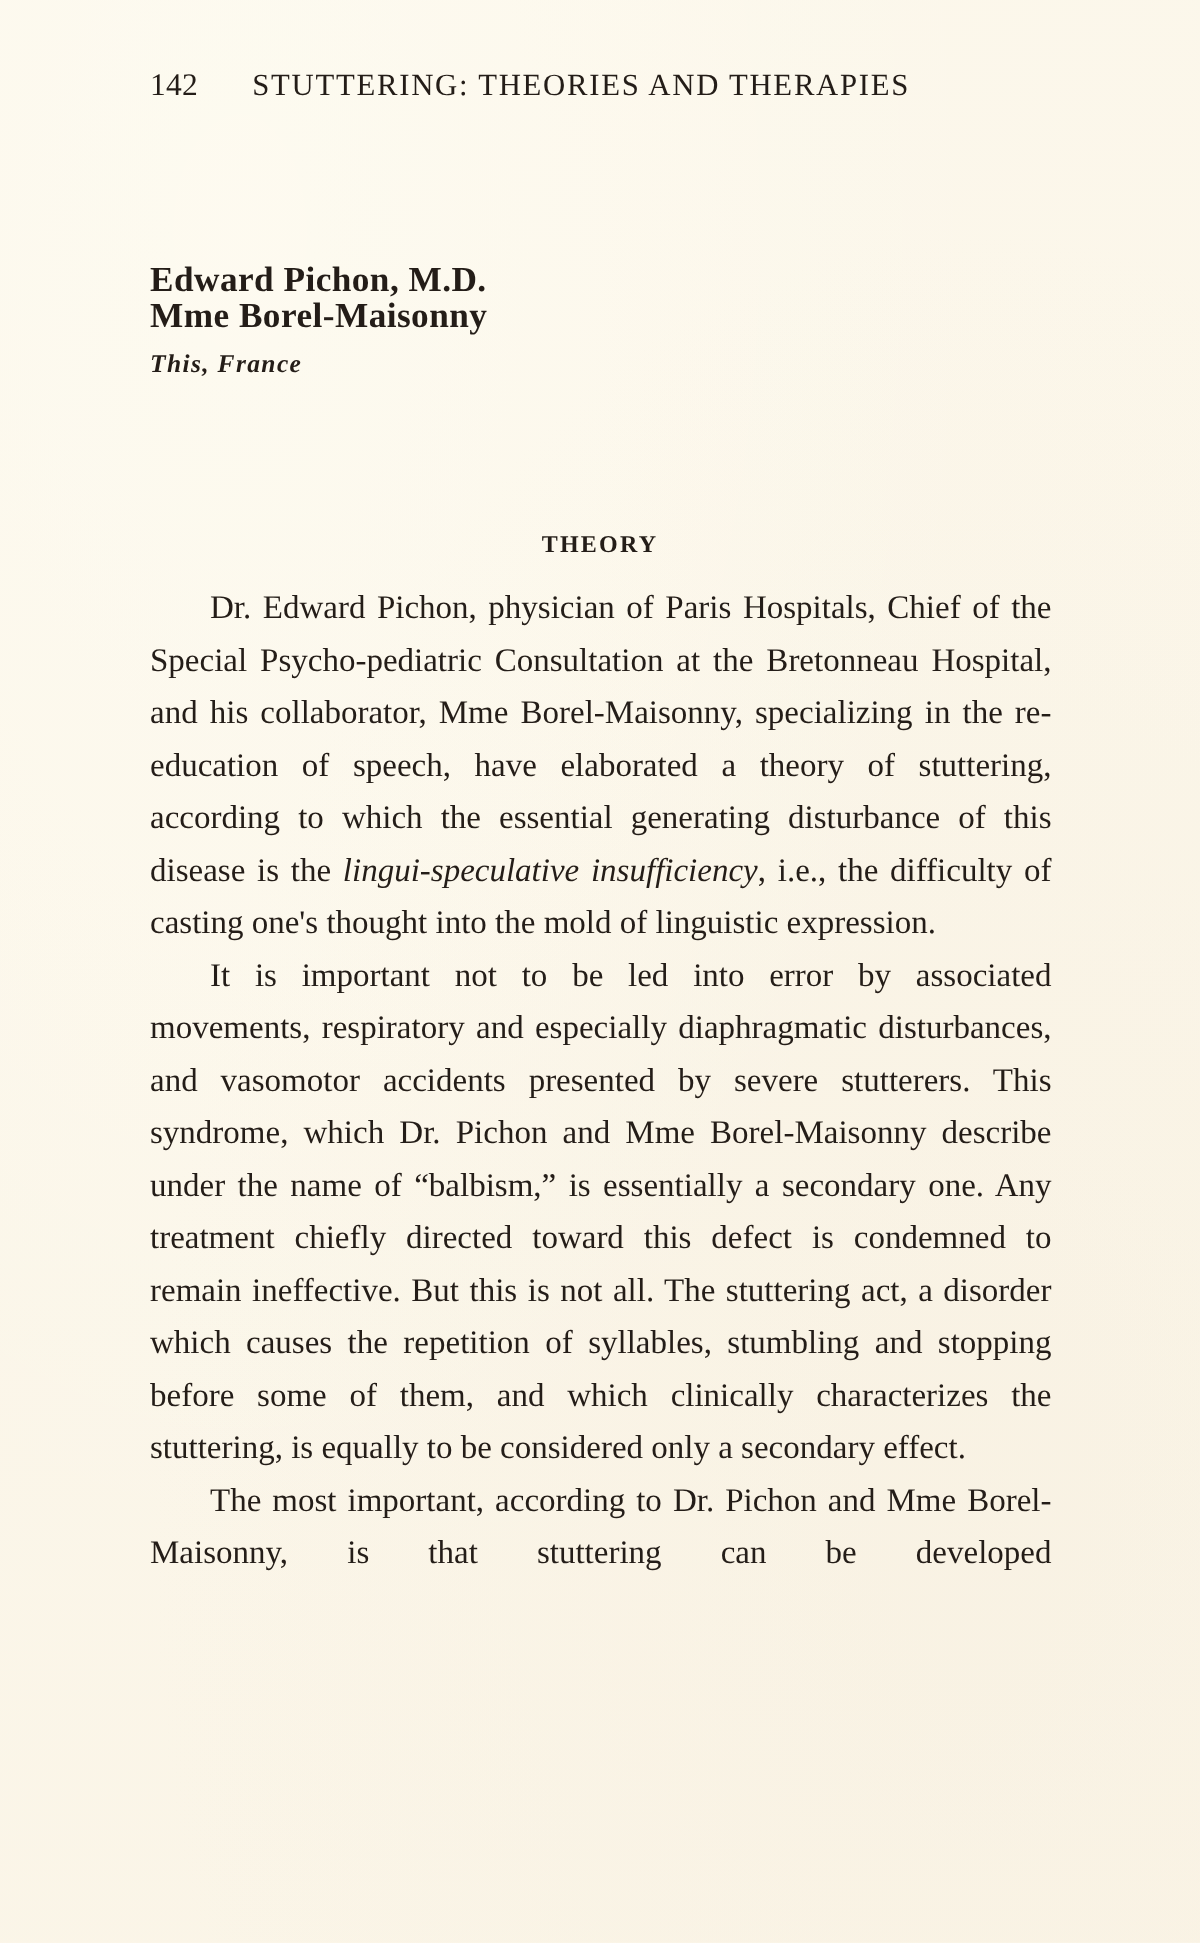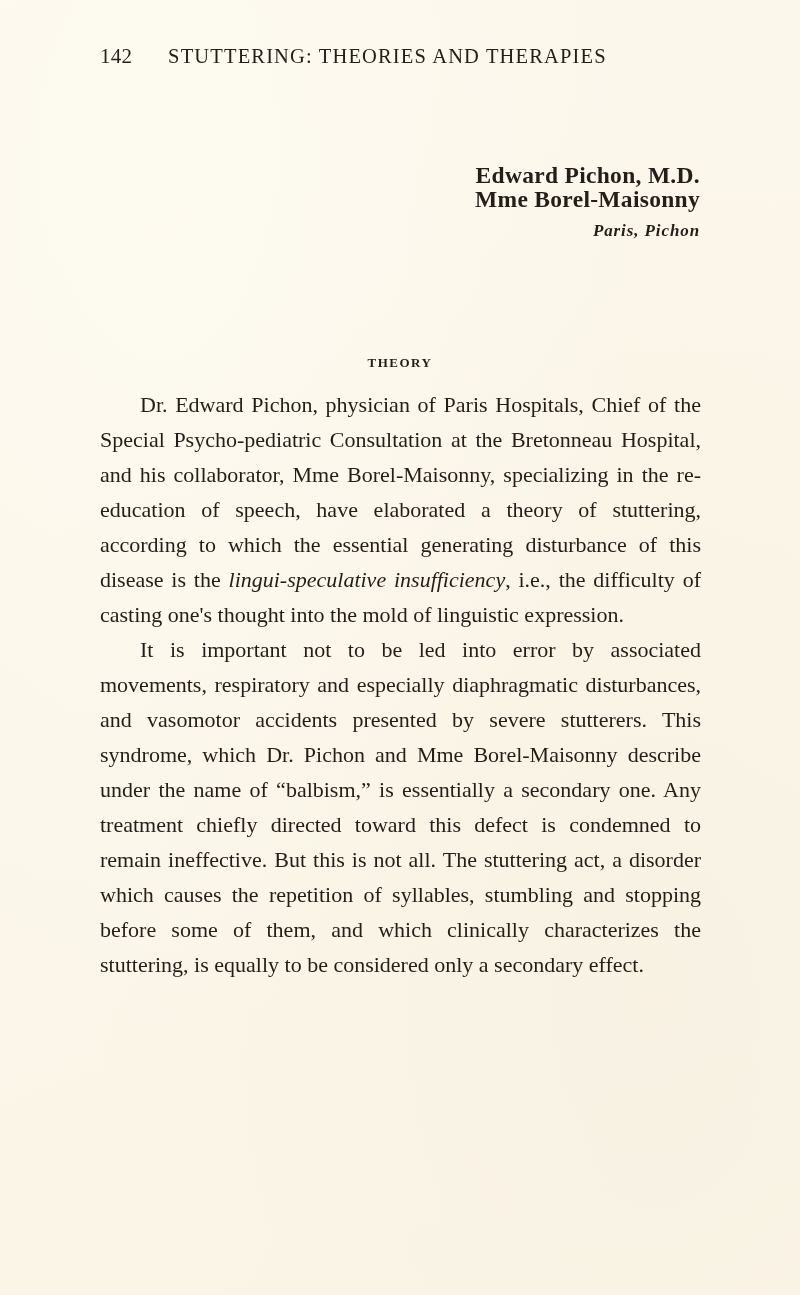--- a/index.html
+++ b/index.html
@@ -55,24 +55,24 @@
     margin-left: 36px;
     font-size: 20.5px;
     letter-spacing: 1.15px;
     color: #241d18;
     text-align: right;
   }
 
   
   .title-block {
     position: absolute;
-    top: 164px;
+    top: 176px;
     left: 100px;
     width: 600px;
-    text-align: right;
+    text-align: left;
   }
   .author-primary {
     font-size: 23.5px;
     font-weight: bold;
     letter-spacing: 0.3px;
     line-height: 1.0;
   }
   .conjunction {
     font-size: 22px;
     font-weight: bold;
@@ -94,21 +94,21 @@
     line-height: 1.0;
   }
 
   
   .section-heading {
     position: absolute;
     top: 355px;
     left: 100px;
     width: 600px;
     text-align: center;
-    font-size: 13px;
+    font-size: 16px;
     font-weight: bold;
     letter-spacing: 1.5px;
   }
 
   
   .body-text {
     position: absolute;
     top: 387px;
     left: 100px;
     width: 601px;
@@ -137,23 +137,24 @@
 <div class="page">
 
   <div class="running-head">
     <span class="folio">142</span>
     <span class="running-title">STUTTERING: THEORIES AND THERAPIES</span>
   </div>
 
   <div class="title-block">
     <div class="author-primary">Edward Pichon, M.D.</div>
     <div class="author-secondary">Mme Borel-Maisonny</div>
-    <div class="affiliation">Paris, Pichon</div>
+    <div class="affiliation">This, France</div>
   </div>
 
   <div class="section-heading">THEORY</div>
 
   <div class="body-text">
     <p><span>Dr. Edward Pichon, physician of Paris Hospitals, Chief of the Special Psycho-pediatric Consultation at the Bretonneau Hospital, and his collaborator, Mme Borel-Maisonny, specializing in the re-education of speech, have elaborated a theory of stuttering, according to which the essential generating disturbance of this disease is the </span><em>lingui-speculative insufficiency</em><span>, i.e., the difficulty of casting one's thought into the mold of linguistic expression.</span></p>
     <p>It is important not to be led into error by associated movements, respiratory and especially diaphragmatic disturbances, and vasomotor accidents presented by severe stutterers. This syndrome, which Dr. Pichon and Mme Borel-Maisonny describe under the name of “balbism,” is essentially a secondary one. Any treatment chiefly directed toward this defect is condemned to remain ineffective. But this is not all. The stuttering act, a disorder which causes the repetition of syllables, stumbling and stopping before some of them, and which clinically characterizes the stuttering, is equally to be considered only a secondary effect.</p>
+    <p class="last-line-full">The most important, according to Dr. Pichon and Mme Borel-Maisonny, is that stuttering can be developed</p>
   </div>
 
 </div>
 
 </body></html>

